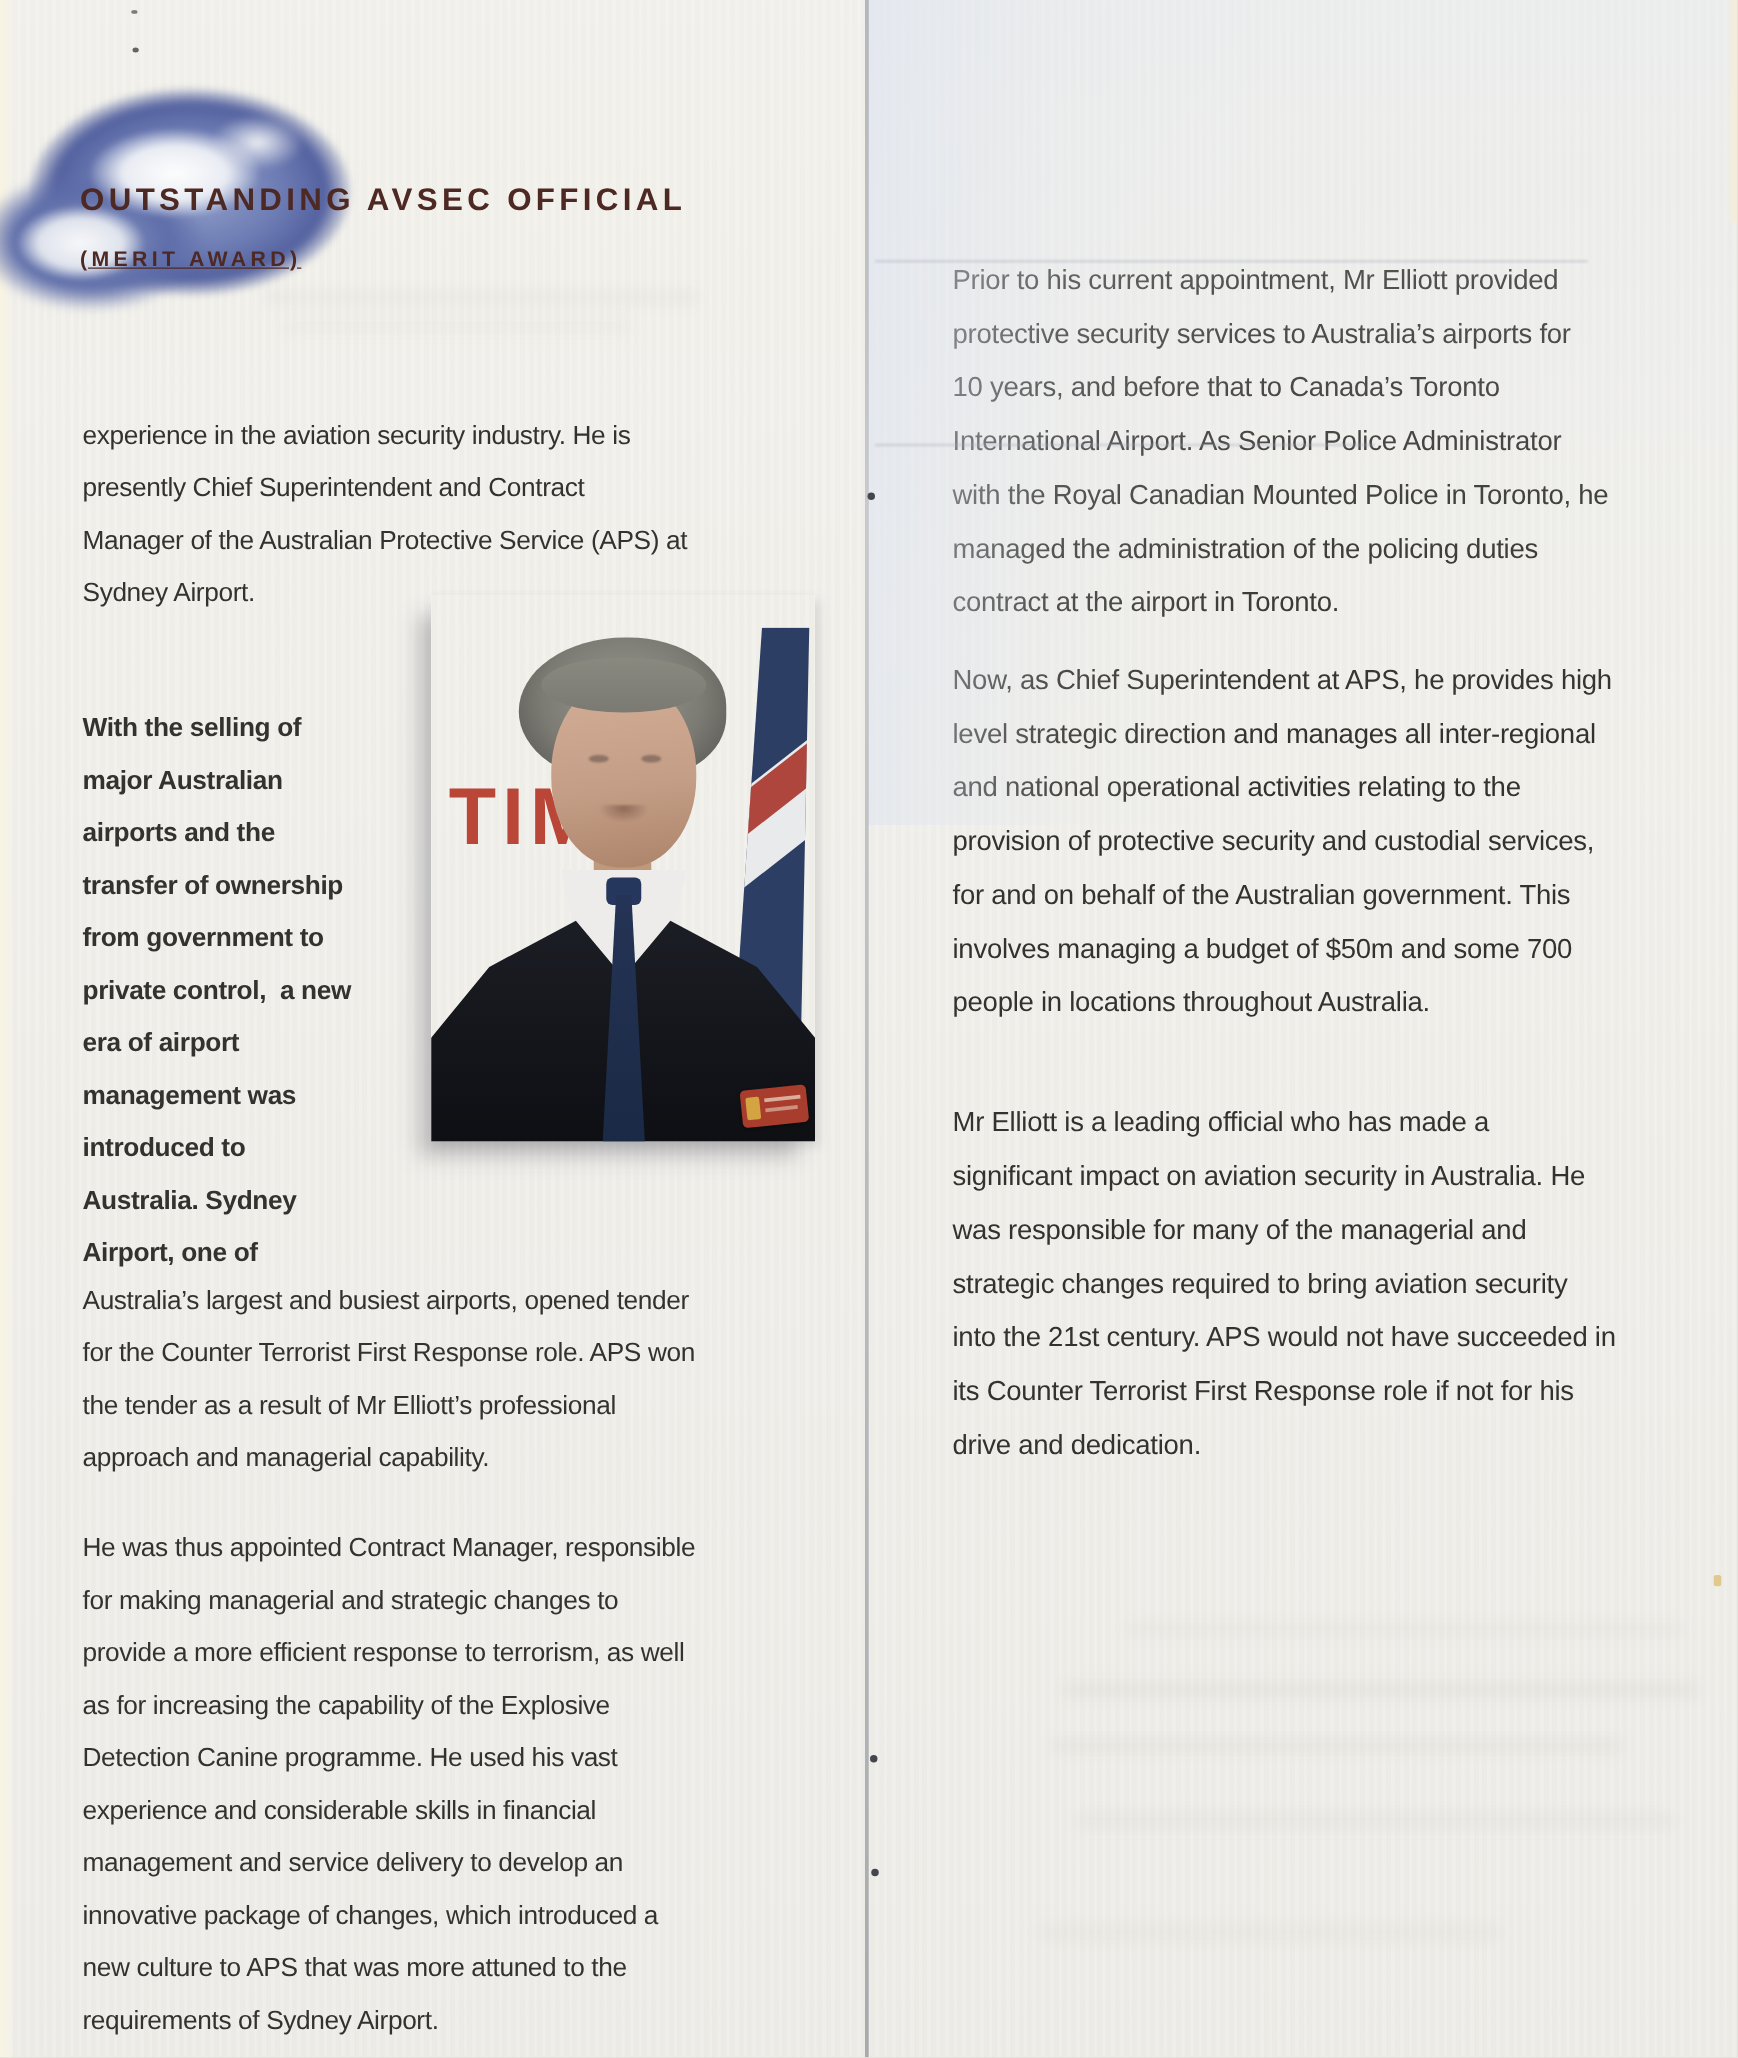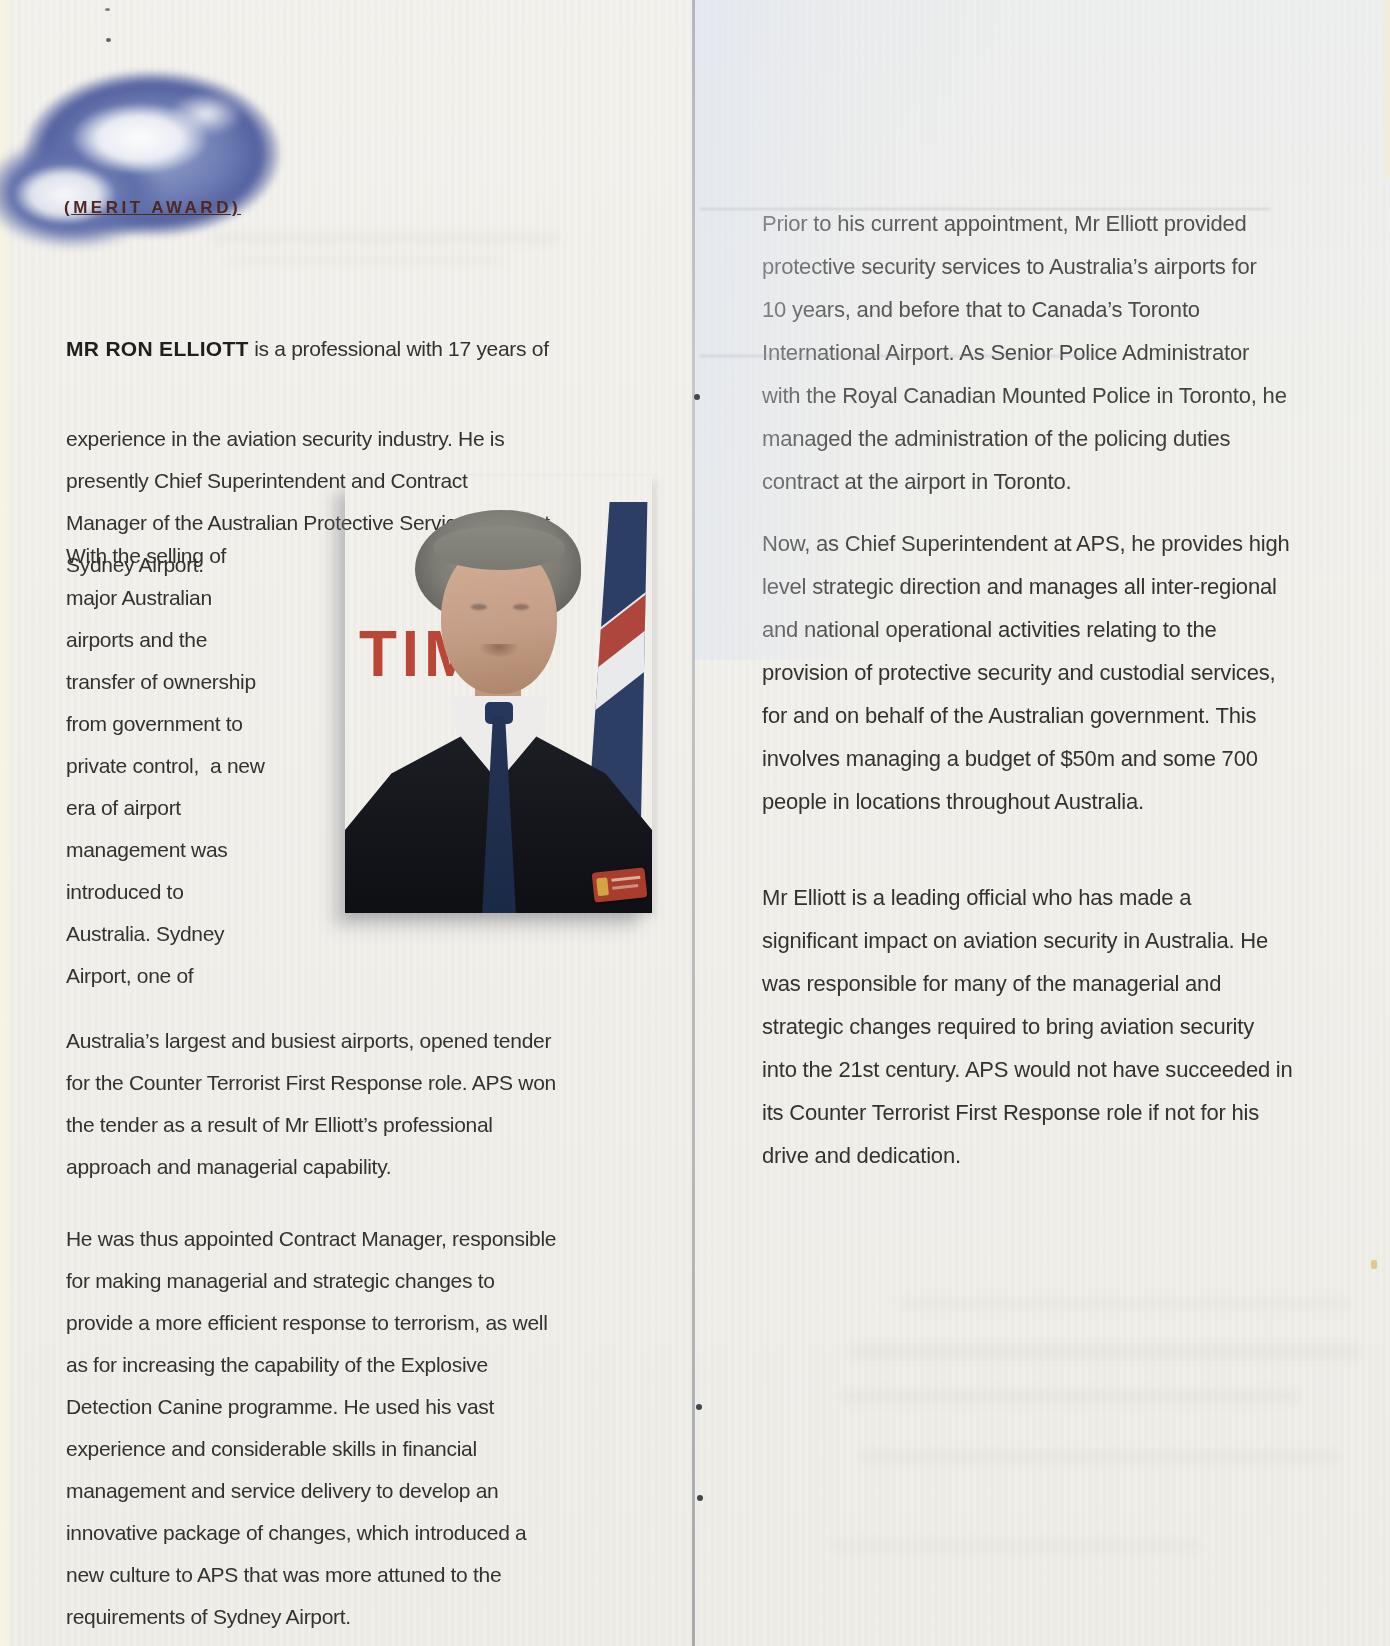--- a/index.html
+++ b/index.html
@@ -143,20 +143,21 @@
   <div class="ghost" style="left:830px;top:1540px;width:370px;height:12px;opacity:.6" data-interactable="false"></div>
 
   <div id="cloud-art" class="abs" data-interactable="false">
     <div class="blob1" data-interactable="false"></div>
     <div class="blob2" data-interactable="false"></div>
     <div class="cloud-w1" data-interactable="false"></div>
     <div class="cloud-w2" data-interactable="false"></div>
     <div class="cloud-w3" data-interactable="false"></div>
   </div>
 
+  <div id="heading" class="para" data-interactable="false">OUTSTANDING AVSEC OFFICIAL</div>
   <div id="subheading" class="para" data-interactable="false">(MERIT AWARD)</div>
 
   <div id="photo" class="abs" data-interactable="false">
     <div id="sign-text" data-interactable="false">TIM</div>
     <div id="flag" data-interactable="false">
       <div class="stripe-white" data-interactable="false"></div>
       <div class="stripe-red" data-interactable="false"></div>
     </div>
     <div id="hair" data-interactable="false"></div>
     <div id="neck" data-interactable="false"></div>
@@ -170,25 +171,24 @@
     <div id="tie-knot" data-interactable="false"></div>
     <div id="tie" data-interactable="false"></div>
     <div id="badge" data-interactable="false">
       <div class="badge-figure" data-interactable="false"></div>
       <div class="badge-line1" data-interactable="false"></div>
       <div class="badge-line2" data-interactable="false"></div>
     </div>
   </div>
 
   <div class="para left-body" style="left:66px;top:280px;" data-interactable="false">
-    <div class="t-line" data-interactable="false"><span class="lead-bold" data-interactable="false">MR RON ELLIOTT</span><span data-interactable="false"> is a professional with 17 years of</span></div>
     <div data-interactable="false"><div class="t-line" data-interactable="false">experience in the aviation security industry. He is</div><div class="t-line" data-interactable="false">presently Chief Superintendent and Contract</div><div class="t-line" data-interactable="false">Manager of the Australian Protective Service (APS) at</div><div class="t-line" data-interactable="false">Sydney Airport.</div></div>
   </div>
 
-  <div class="para left-body" style="left:66px;top:487px;" data-interactable="false">
+  <div class="para left-body" style="left:66px;top:514px;font-weight:bold;" data-interactable="false">
     <div data-interactable="false"><div class="t-line" data-interactable="false">With the selling of</div><div class="t-line" data-interactable="false">major Australian</div><div class="t-line" data-interactable="false">airports and the</div><div class="t-line" data-interactable="false">transfer of ownership</div><div class="t-line" data-interactable="false">from government to</div><div class="t-line" data-interactable="false">private control,  a new</div><div class="t-line" data-interactable="false">era of airport</div><div class="t-line" data-interactable="false">management was</div><div class="t-line" data-interactable="false">introduced to</div><div class="t-line" data-interactable="false">Australia. Sydney</div><div class="t-line" data-interactable="false">Airport, one of</div></div>
   </div>
 
   <div class="para left-body" style="left:66px;top:972px;" data-interactable="false">
     <div data-interactable="false"><div class="t-line" data-interactable="false">Australia’s largest and busiest airports, opened tender</div><div class="t-line" data-interactable="false">for the Counter Terrorist First Response role. APS won</div><div class="t-line" data-interactable="false">the tender as a result of Mr Elliott’s professional</div><div class="t-line" data-interactable="false">approach and managerial capability.</div></div>
   </div>
 
   <div class="para left-body" style="left:66px;top:1170px;" data-interactable="false">
     <div data-interactable="false"><div class="t-line" data-interactable="false">He was thus appointed Contract Manager, responsible</div><div class="t-line" data-interactable="false">for making managerial and strategic changes to</div><div class="t-line" data-interactable="false">provide a more efficient response to terrorism, as well</div><div class="t-line" data-interactable="false">as for increasing the capability of the Explosive</div><div class="t-line" data-interactable="false">Detection Canine programme. He used his vast</div><div class="t-line" data-interactable="false">experience and considerable skills in financial</div><div class="t-line" data-interactable="false">management and service delivery to develop an</div><div class="t-line" data-interactable="false">innovative package of changes, which introduced a</div><div class="t-line" data-interactable="false">new culture to APS that was more attuned to the</div><div class="t-line" data-interactable="false">requirements of Sydney Airport.</div></div>
   </div>

